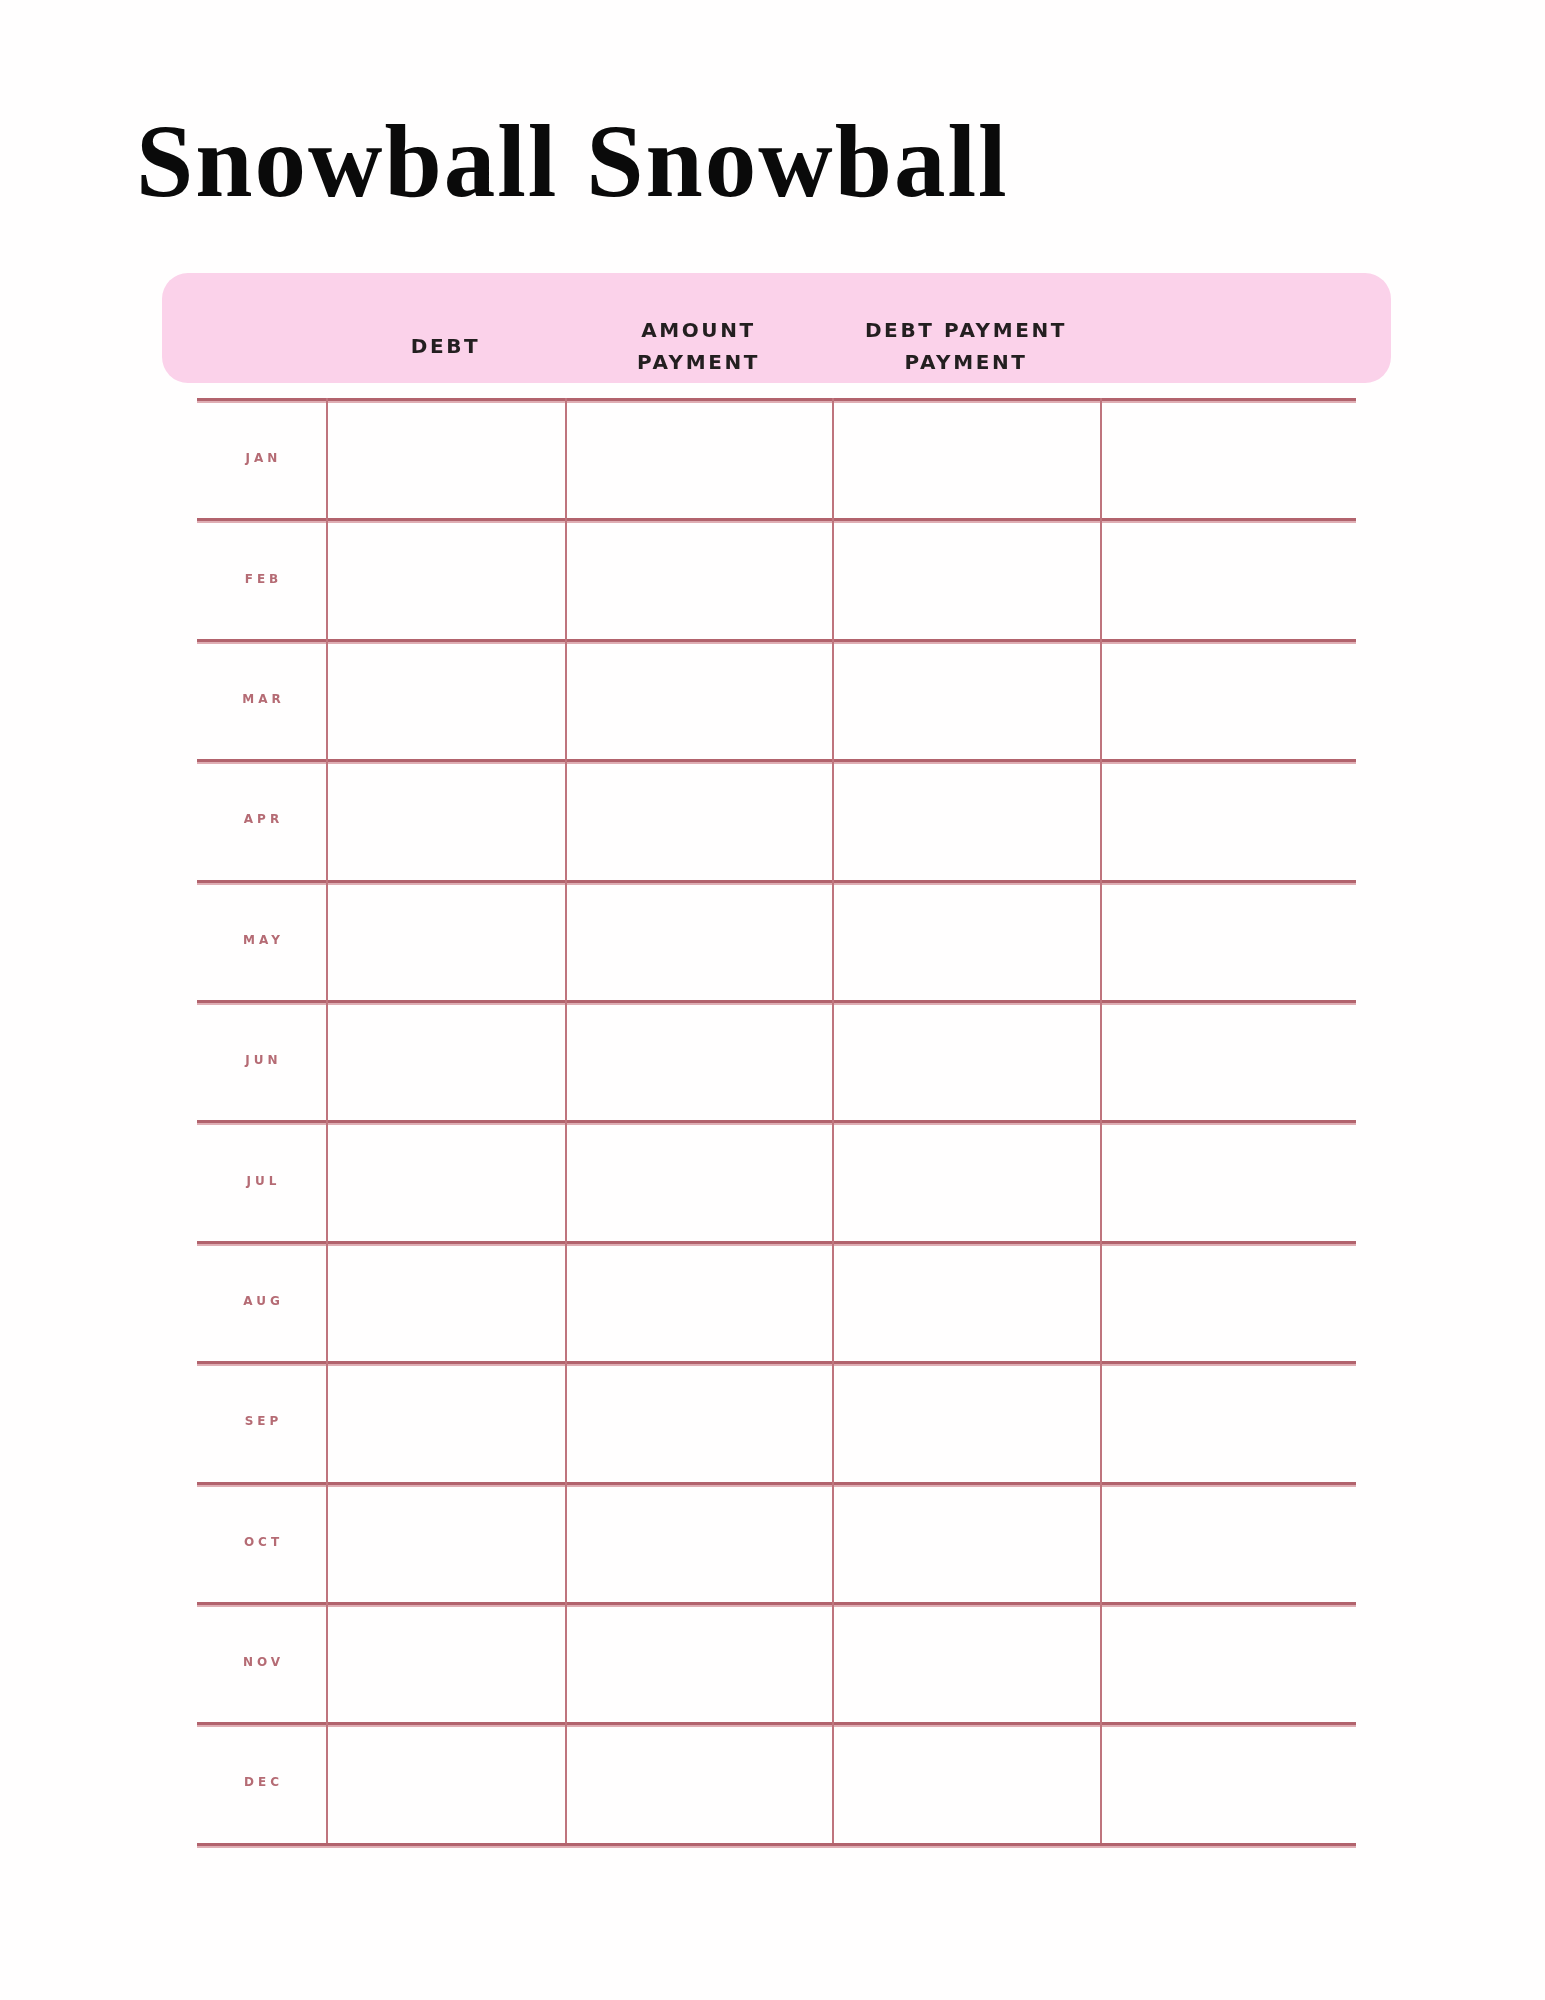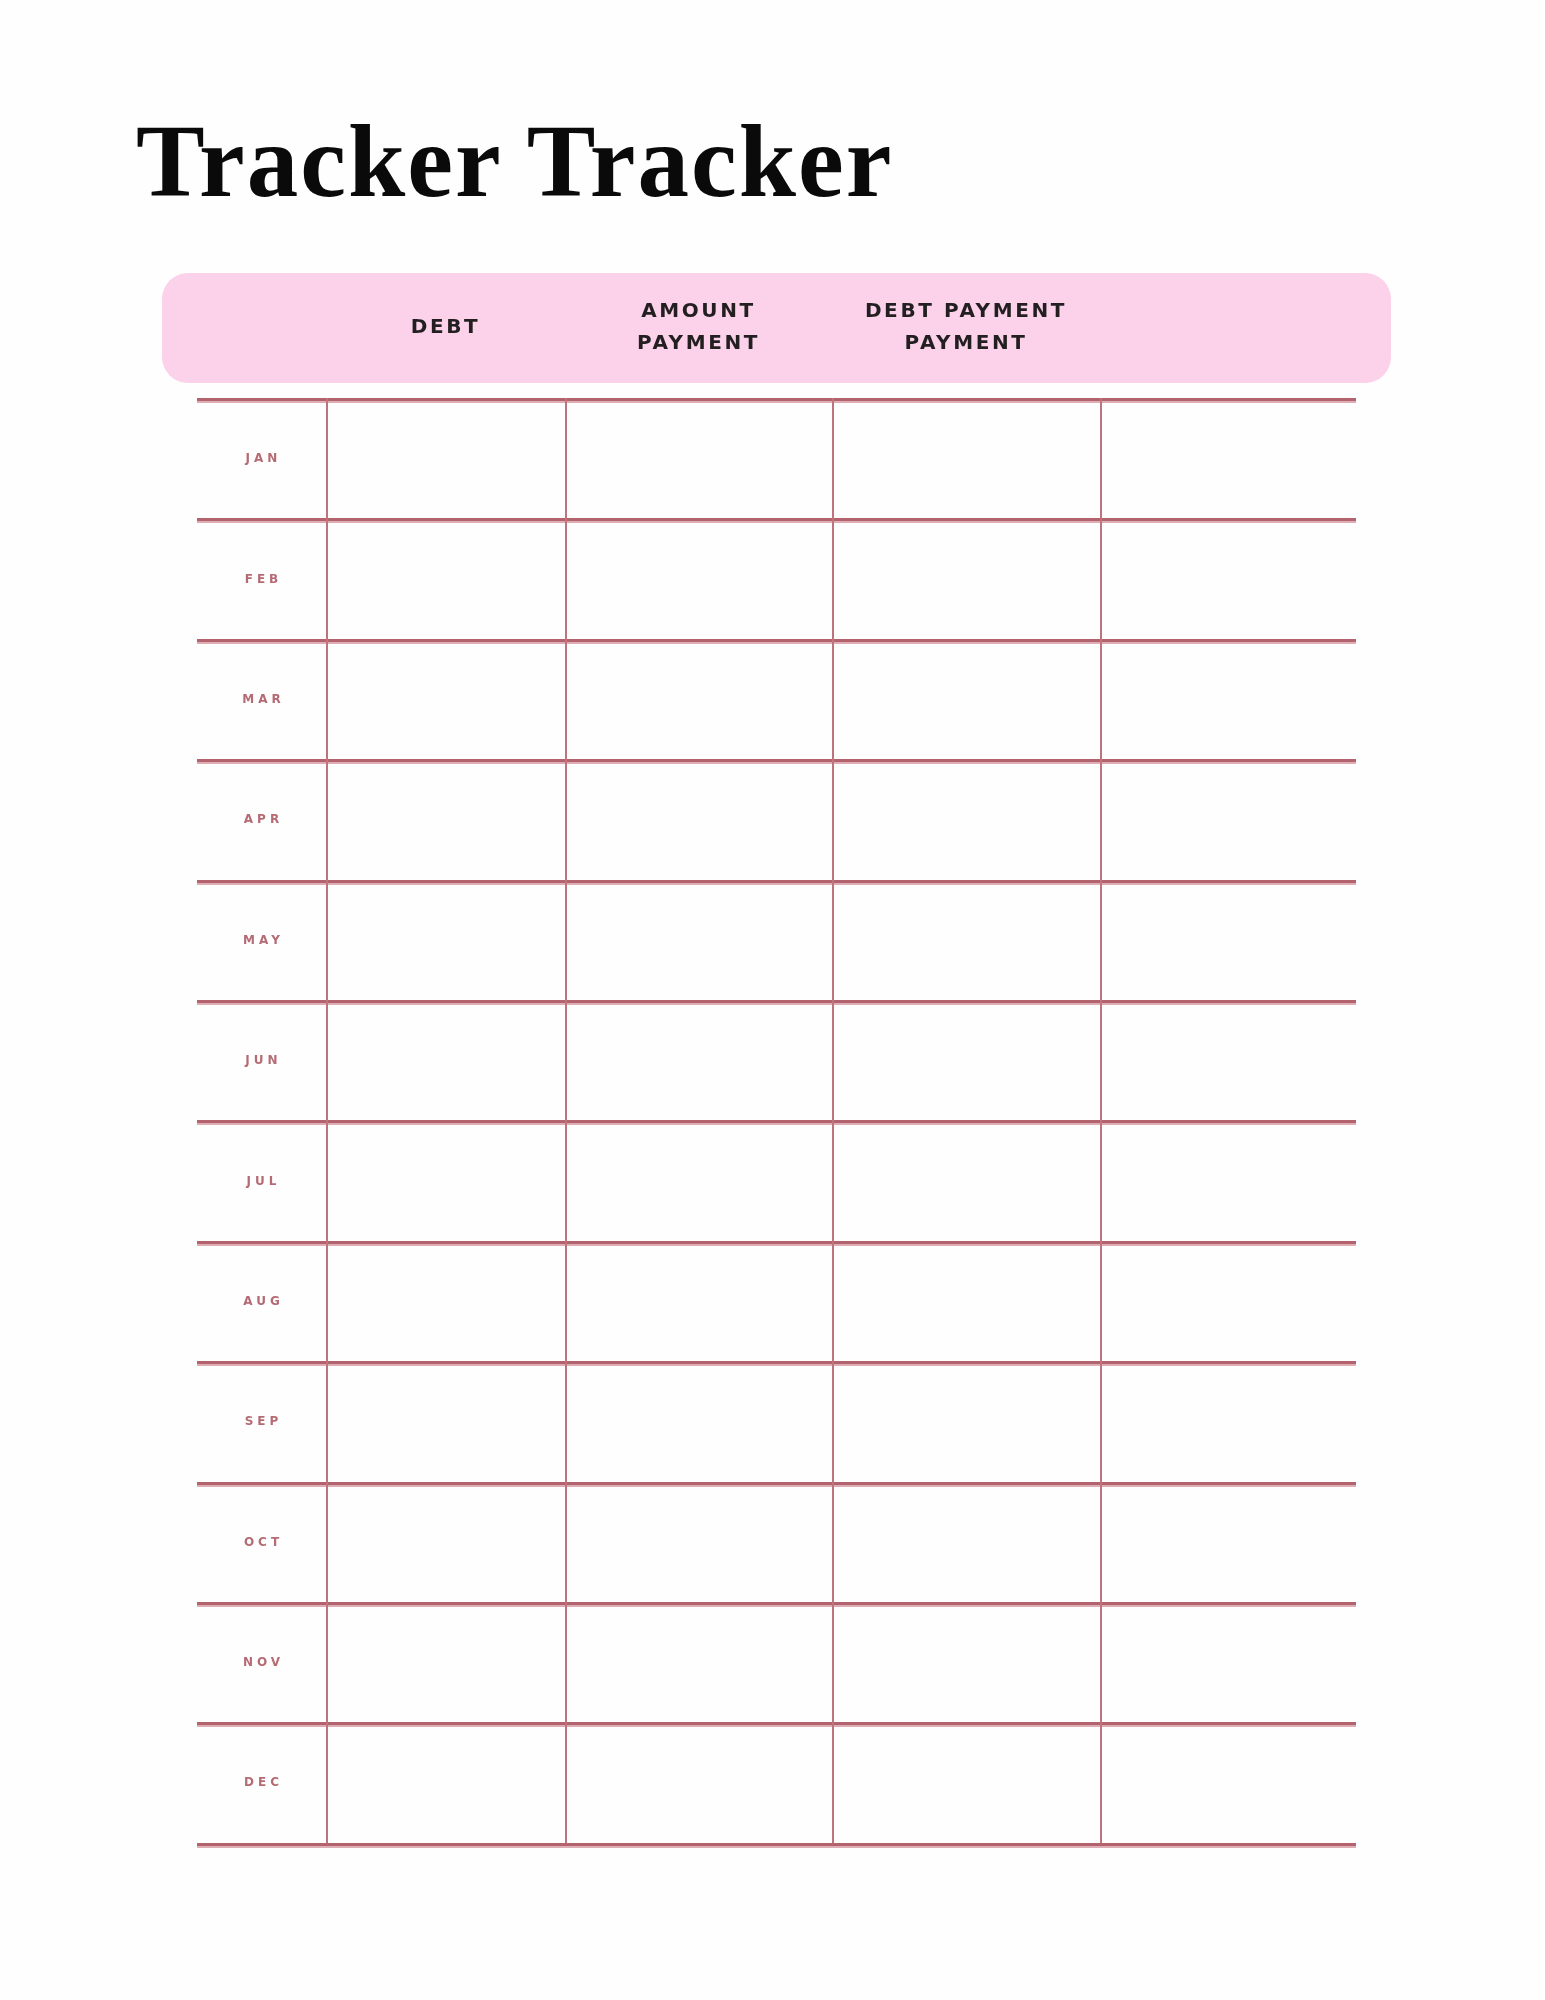--- a/index.html
+++ b/index.html
@@ -45,21 +45,21 @@
   
   .header-bar{
     position:absolute;
     left:162px;top:273px;
     width:1229px;height:110px;
     background:var(--header-bg);
     border-radius:26px;
   }
   .header-grid{
     position:absolute;
-    left:197px;top:271px;
+    left:197px;top:291px;
     width:1159px;height:110px;
     display:grid;
     grid-template-columns:129px 239px 267px 268px 256px;
   }
   .header-cell{
     display:flex;flex-direction:column;
     align-items:center;justify-content:center;
     text-align:center;
     color:var(--header-text);
     font-weight:700;font-size:20px;
@@ -97,21 +97,21 @@
     position:absolute;top:398px;height:1445px;width:2px;
     background:var(--column-line);
   }
 </style>
 </head>
 <body>
 
 <div class="page">
 
   <div class="title-row">
-    <span class="title-main">Tracker Tracker</span>
+    <span class="title-main">Snowball Snowball</span>
   </div>
 
   <div class="header-bar"></div>
 
   <div class="header-grid">
     <div class="header-cell"></div>
     <div class="header-cell">
       <span class="hdr-line">DEBT</span>
 
     </div>

